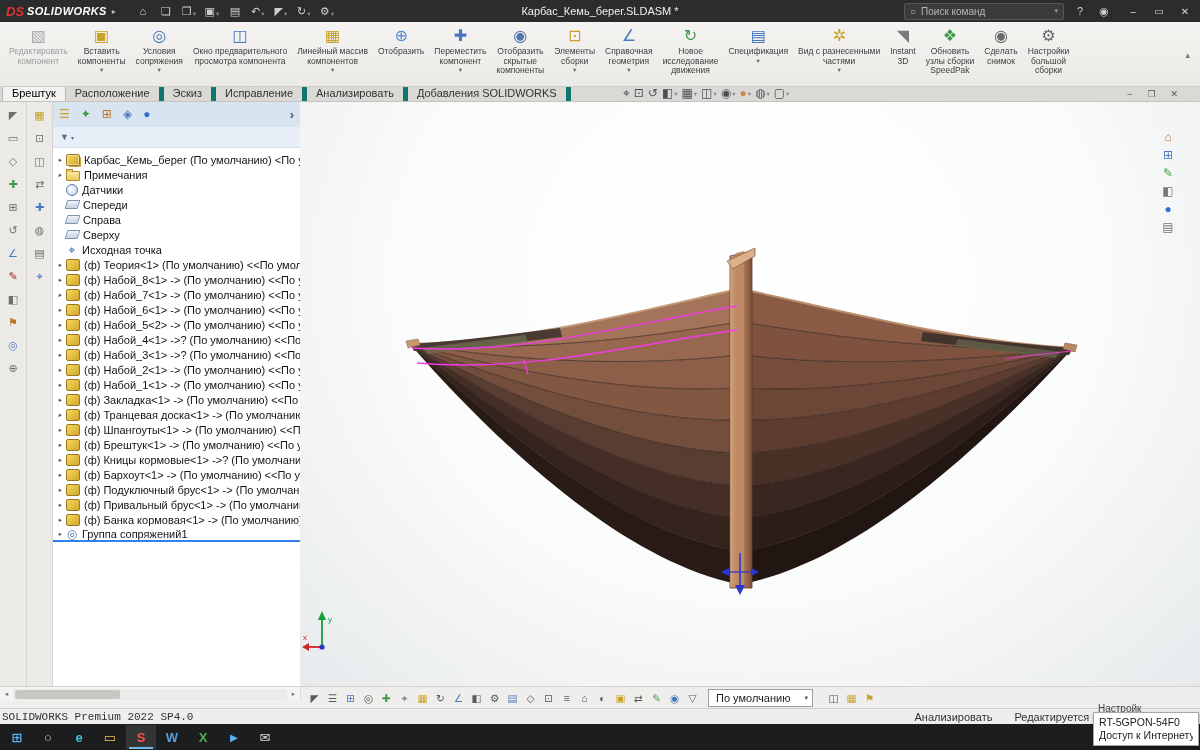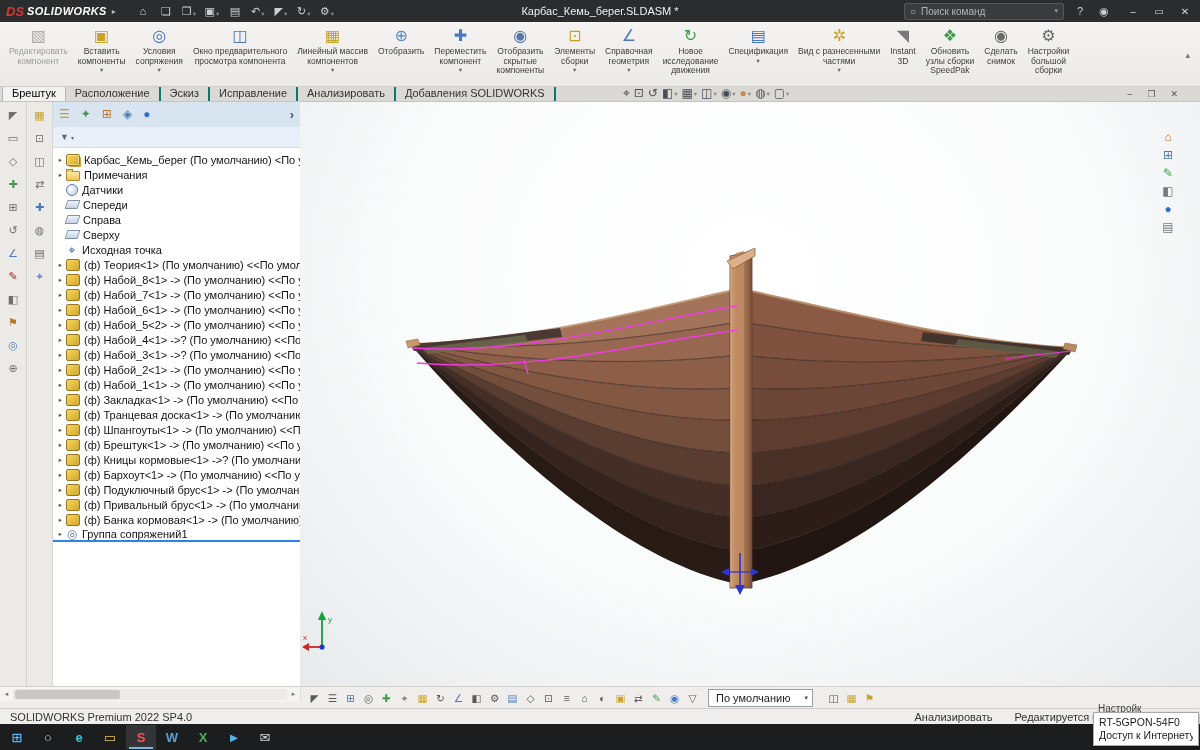--- a/index.html
+++ b/index.html
@@ -33,21 +33,21 @@
   .rlabel{font-size:8.5px;line-height:1.12;white-space:pre-line;margin-top:1px;}
   .rcaret{font-size:6.5px;color:#666;margin-top:0px;}
   .rbtn.disabled{color:#9b9b9b;}
   .rbtn.disabled .ric{color:#aaa !important;}
   .ribcol{margin-left:auto;align-self:center;color:#777;font-size:9px;padding:0 8px;}
   
   .tabrow{position:absolute;top:84px;left:0;right:0;height:17px;background:#dbd9d5;
           border-bottom:1px solid #c6c4c0;display:flex;align-items:flex-end;font-size:11px;
           padding-left:2px;z-index:25;}
   .tabs{display:flex;height:100%;align-items:flex-end;}
-  .tab{padding:1px 9px 2px;color:#333;border-right:2px solid #0f766e;}
+  .tab{padding:1px 9px 2px;color:#333;border-right:5px solid #0f766e;}
   .tab.active{background:#f3f2f0;border:1px solid #b8b6b2;border-bottom:none;color:#000;}
   .docwin{margin-left:auto;display:flex;gap:15px;margin-right:22px;align-items:center;padding-bottom:2px;}
   .dw-ic{color:#555;font-size:9px;}
   
   .headsup{position:absolute;top:84px;left:622px;height:17px;display:flex;gap:2px;align-items:center;z-index:26;}
   .hicon{display:inline-flex;align-items:flex-start;color:#4a4f55;font-size:12px;padding:0 1px;}
   
   .main{position:absolute;top:101px;left:0;right:0;height:585px;}
   .strip{position:absolute;top:0;bottom:0;background:#ebeae7;border-right:1px solid #d6d4d0;
          display:flex;flex-direction:column;align-items:center;padding-top:4px;gap:3px;}
@@ -104,21 +104,21 @@
   .sb-thumb{position:absolute;left:2px;top:1px;height:9px;width:105px;background:#c9c7c3;border-radius:2px;}
   .btools{display:flex;align-items:center;gap:1px;padding-left:5px;}
   .bicon{width:17px;height:17px;display:inline-flex;align-items:center;justify-content:center;
          color:#5a5a5a;font-size:10.5px;}
   .configcombo{display:flex;align-items:center;border:1px solid #98a0a8;background:#fff;height:16px;
                font-size:11px;color:#222;padding:0 4px 0 7px;margin:16px 7px;min-width:92px;gap:8px;}
   .combo-caret{font-size:7px;color:#555;margin-left:auto;}
   
   .statusbar{position:absolute;top:708px;left:0;right:0;height:16px;background:#efeeec;
              border-top:1px solid #d0cecb;font-size:11px;color:#333;display:flex;align-items:center;z-index:31;}
-  .sb-left{margin-left:10px;}
+  .sb-left{margin-left:2px;font-family:Liberation Mono, monospace;}
   .sb-right{margin-left:auto;display:flex;gap:22px;margin-right:70px;}
   .clip-label{position:absolute;left:1098px;top:703px;font-size:10px;color:#444;z-index:55;}
   .net-tooltip{position:absolute;left:1093px;top:712px;width:94px;background:#fff;border:1px solid #a8a8a8;
                font-size:10.5px;color:#1a1a1a;padding:3px 5px;z-index:60;box-shadow:1px 2px 4px rgba(0,0,0,.3);}
   .net-tooltip div{line-height:1.25;white-space:nowrap;overflow:hidden;}
   
   .taskbar{position:absolute;top:724px;left:0;right:0;height:26px;background:#1c1d1f;display:flex;
            align-items:center;padding-left:2px;gap:1px;z-index:50;}
   .task-ic{width:30px;height:24px;display:flex;align-items:center;justify-content:center;position:relative;}
   .task-ic.active{background:rgba(255,255,255,.10);}

